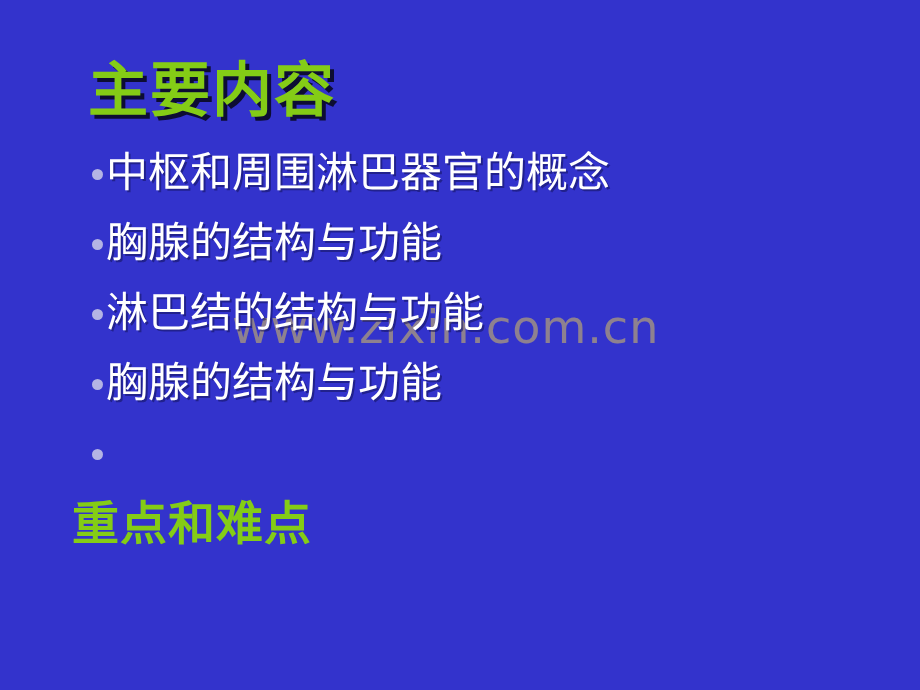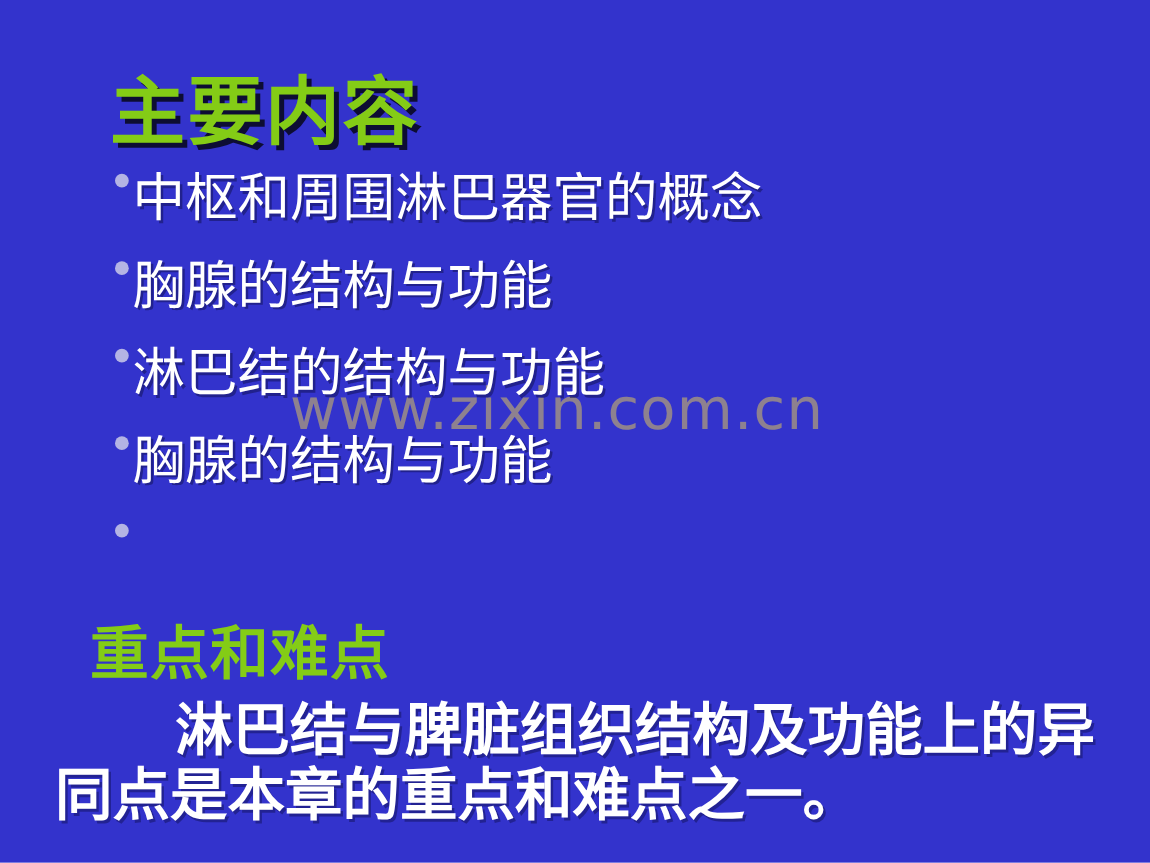--- a/index.html
+++ b/index.html
@@ -67,20 +67,21 @@
     position: absolute;
     left: 92px;
     top: 138px;
     margin: 0;
     padding: 0;
     list-style: none;
     z-index: 3;
   }
   .bullet-row {
     display: flex;
+    align-items: center;
     height: 70px;
     white-space: nowrap;
   }
   .bullet-dot {
     width: 11px;
     height: 11px;
     border-radius: 50%;
     background: #b4b4e4;
     flex: 0 0 auto;
     margin-right: 3px;
@@ -145,15 +146,14 @@
     </li>
 
     <li class="bullet-row">
       <span class="bullet-dot"></span>
     </li>
 
   </ul>
 
   <div id="focus-title" class="title-orange">重点和难点</div>
 
-  <div id="closing-paragraph">淋巴结与脾脏组织结构及功能上的异同点是本章的重点和难点之一。</div>
 
 </div>
 
 </body></html>

